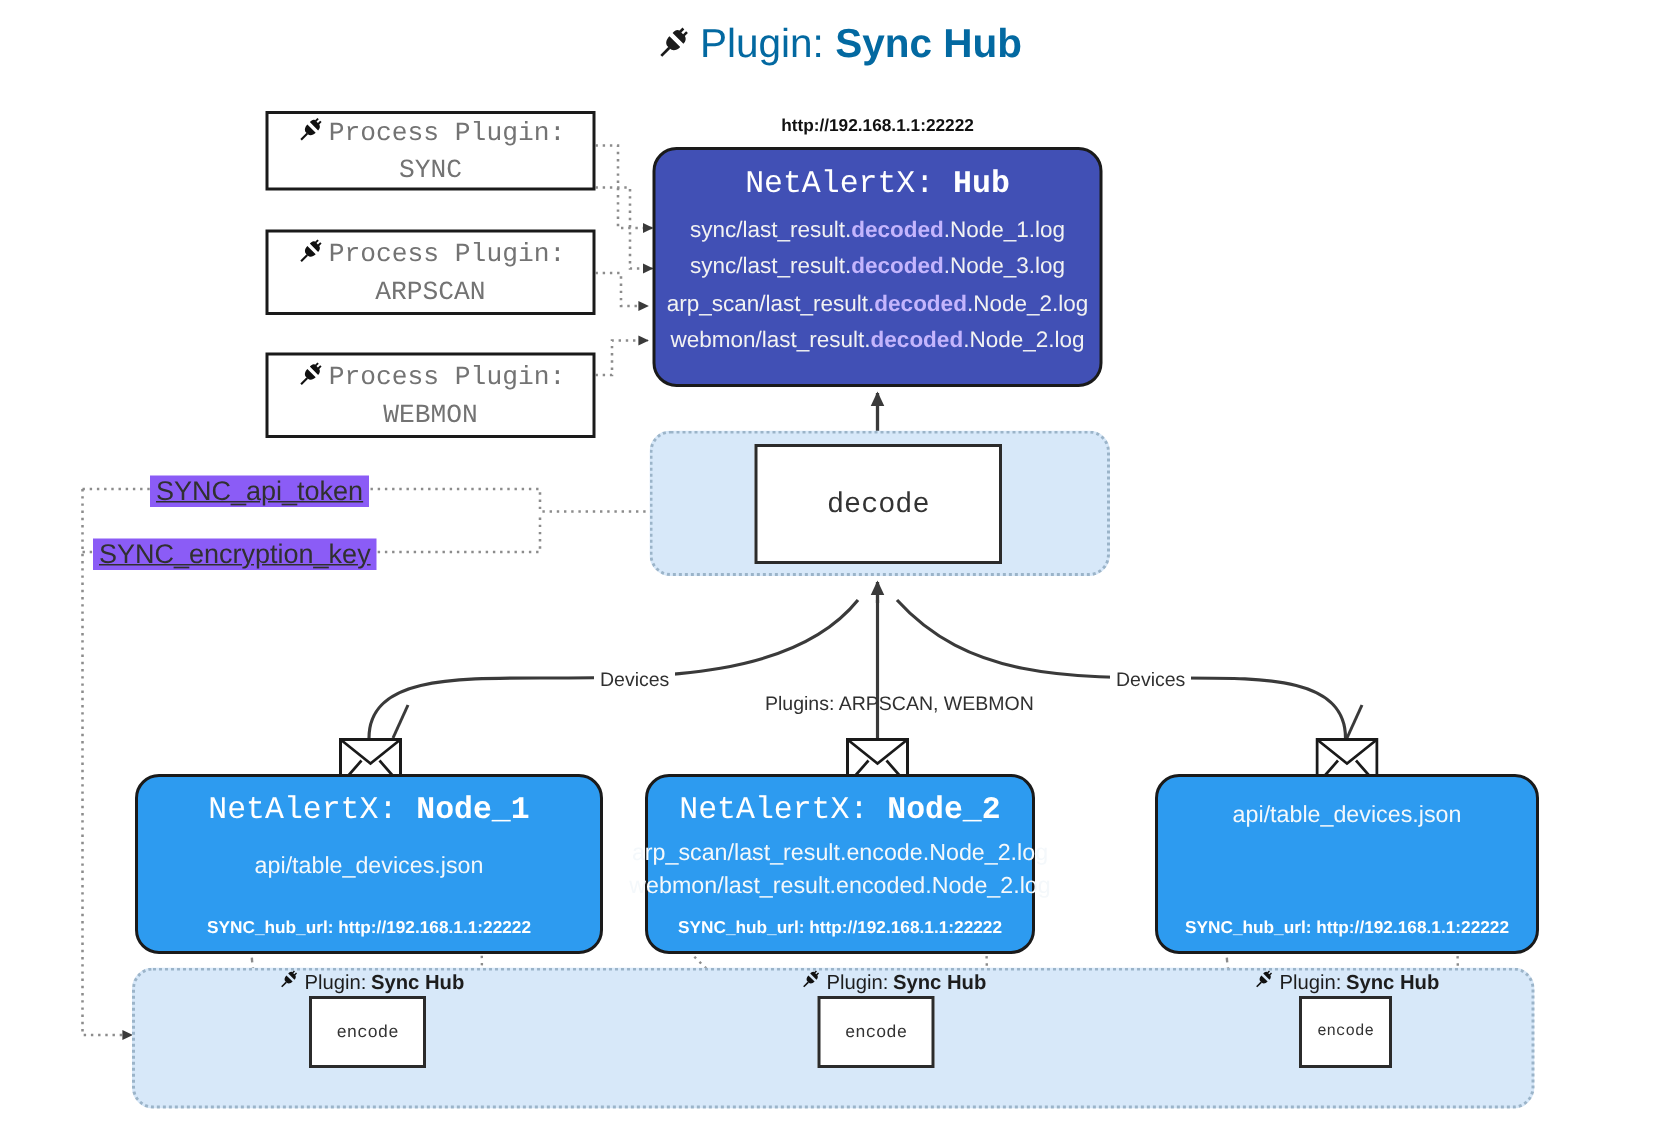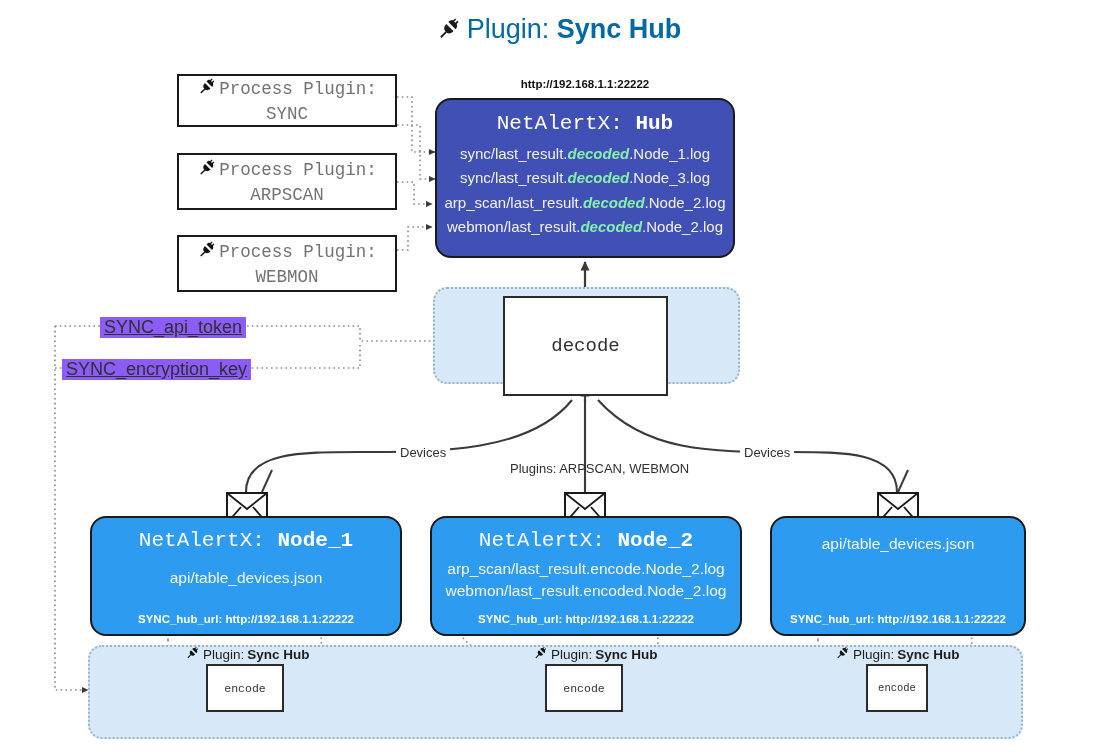--- a/index.html
+++ b/index.html
@@ -30,21 +30,21 @@
   .hub-url{position:absolute;font-size:11.5px;color:#111;font-weight:600;
            white-space:nowrap;text-align:center;}
 
   .hub-box{background:#4150b5;border:2.5px solid #1a1a1a;border-radius:16px;
            color:#ffffff;display:flex;flex-direction:column;align-items:center;
            padding-top:12px;}
   .hub-title{font-family:"Liberation Mono", monospace;font-size:21px;
              white-space:nowrap;margin-bottom:7px;}
   .hub-title b{font-weight:700;}
   .hub-line{font-size:15px;line-height:1.62;white-space:nowrap;color:#f2f2f2;}
-  .hub-line b{font-weight:700;color:#86efac;font-style:italic;}
+  .hub-line b{font-weight:700;color:#c4b5fd;}
 
   .pan{background:#d7e8f9;border:2px dotted #9bb4c9;border-radius:14px;}
 
   .white-box{background:#ffffff;border:2.5px solid #2b2b2b;
              display:flex;align-items:center;justify-content:center;
              font-family:"Liberation Mono", monospace;color:#333;}
 
   .node-box{background:#2d9bf0;border:2.5px solid #1a1a1a;border-radius:16px;
             color:#ffffff;display:flex;flex-direction:column;align-items:center;}
   .node-title{font-family:"Liberation Mono", monospace;font-size:21px;
@@ -226,21 +226,21 @@
         <span>NetAlertX:</span>
         <b>Hub</b>
       </div>
       <div class="hub-line"><span>sync/last_result.</span><b>decoded</b><span>.Node_1.log</span></div>
       <div class="hub-line"><span>sync/last_result.</span><b>decoded</b><span>.Node_3.log</span></div>
       <div class="hub-line"><span>arp_scan/last_result.</span><b>decoded</b><span>.Node_2.log</span></div>
       <div class="hub-line"><span>webmon/last_result.</span><b>decoded</b><span>.Node_2.log</span></div>
     </div>
 
     <div class="abs pan" style="left:433px;top:287px;width:307px;height:97px;"></div>
-    <div class="abs white-box" style="left:503px;top:296px;width:165px;height:100px;font-size:19px;">decode</div>
+    <div class="abs white-box" style="left:503px;top:296px;width:165px;height:80px;font-size:19px;">decode</div>
 
     <div class="tok-label" style="left:100px;top:317px;">SYNC_api_token</div>
     <div class="tok-label" style="left:62px;top:359px;">SYNC_encryption_key</div>
 
     <div class="edge-label" style="left:396px;top:445px;">Devices</div>
     <div class="edge-label" style="left:740px;top:445px;">Devices</div>
     <div class="edge-label nobg" style="left:506px;top:461px;">Plugins: ARPSCAN, WEBMON</div>
 
     <div class="abs" style="left:226px;top:492px;">
       <svg width="42" height="32" viewBox="0 0 42 32">
@@ -266,21 +266,21 @@
 
     <div class="abs node-box" style="left:90px;top:516px;width:312px;height:120px;">
       <div class="node-title">
         <span>NetAlertX:</span>
         <b>Node_1</b>
       </div>
       <div class="node-line" style="margin-top:17px;">api/table_devices.json</div>
       <div class="node-foot" style="margin-top:auto;margin-bottom:9px;">SYNC_hub_url: http://192.168.1.1:22222</div>
     </div>
 
-    <div class="abs node-box" style="left:430px;top:516px;width:312px;height:120px;">
+    <div class="abs node-box" style="left:430px;top:516px;width:260px;height:120px;">
       <div class="node-title">
         <span>NetAlertX:</span>
         <b>Node_2</b>
       </div>
       <div class="node-line" style="margin-top:8px;">arp_scan/last_result.encode.Node_2.log</div>
       <div class="node-line" style="margin-top:4px;">webmon/last_result.encoded.Node_2.log</div>
       <div class="node-foot" style="margin-top:auto;margin-bottom:9px;">SYNC_hub_url: http://192.168.1.1:22222</div>
     </div>
 
     <div class="abs node-box" style="left:770px;top:516px;width:256px;height:120px;">

